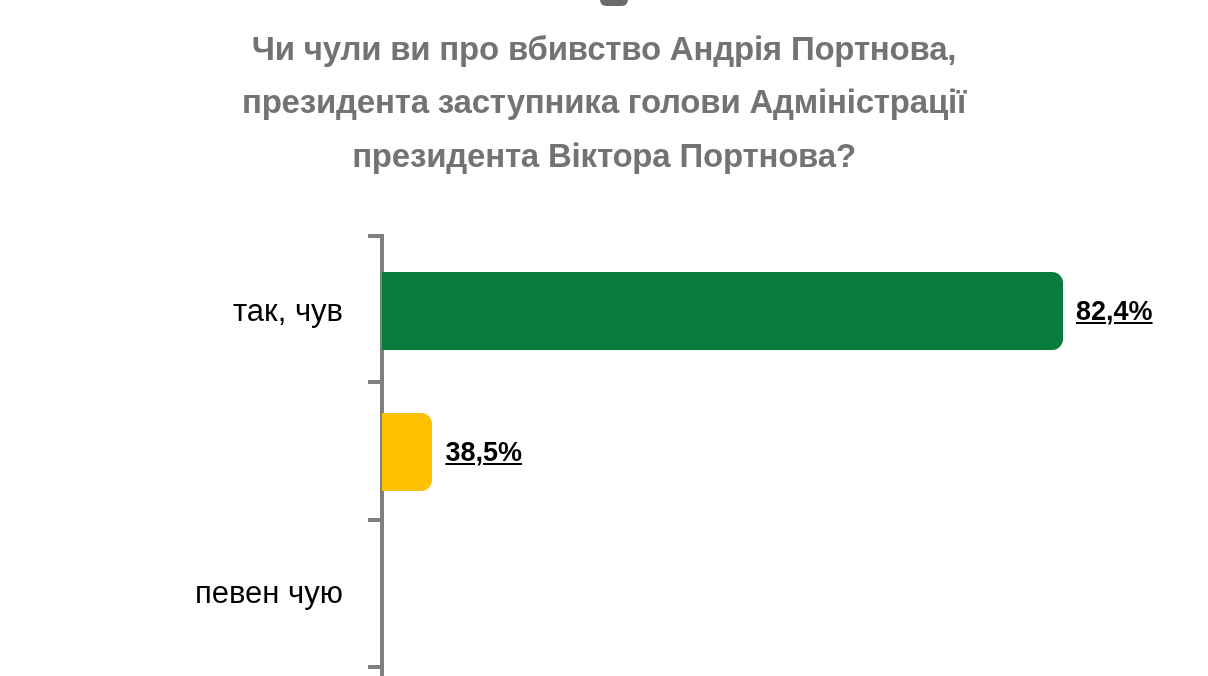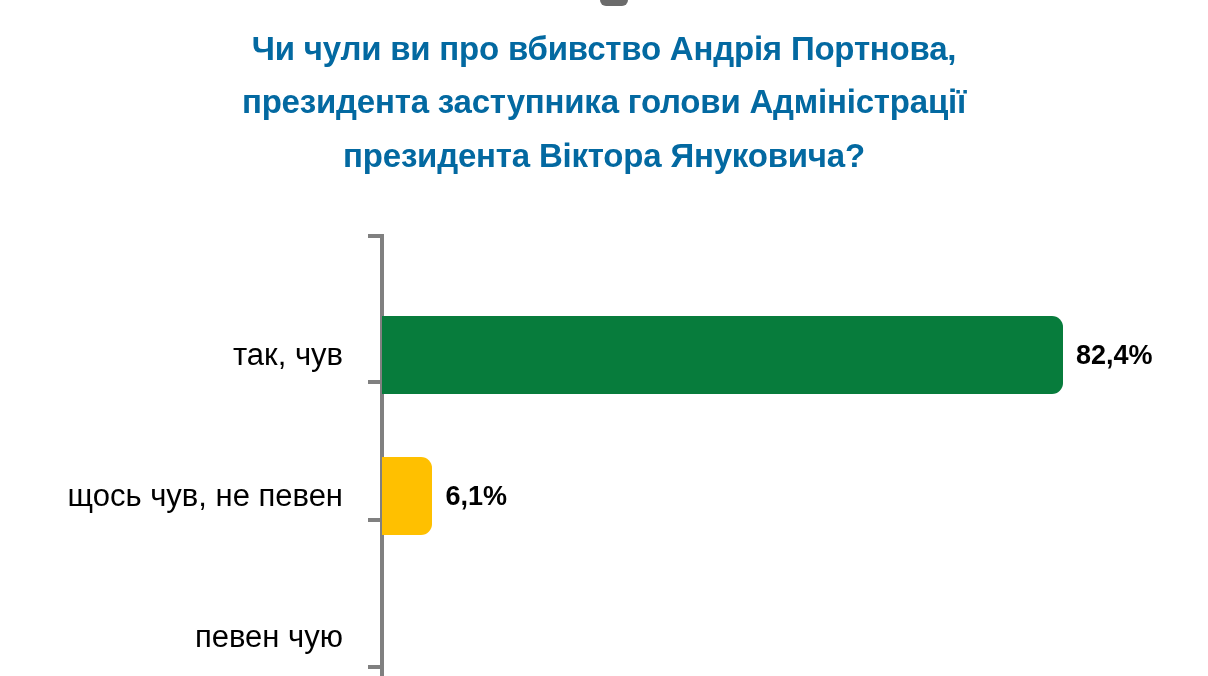--- a/index.html
+++ b/index.html
@@ -31,21 +31,21 @@
   #chart-title {
     position: absolute;
     left: 60px;
     top: 22px;
     width: 1088px;
     text-align: center;
     font-weight: bold;
     font-size: 33px;
     line-height: 1.62;
     letter-spacing: -0.2px;
-    color: #0369a1;
+    color: #737373;
   }
   #chart-title .tline { display: block; white-space: nowrap; }
 
   
   #plot-area {
     position: absolute;
     left: 0px;
     top: 210px;
     width: 1208px;
     height: 466px;
@@ -71,21 +71,20 @@
   #tick-1 { top: 170px; }
   #tick-2 { top: 308px; }
   #tick-3 { top: 455px; }
 
   
   .cat-row {
     position: absolute;
     left: 0px;
     width: 1208px;
     height: 78px;
-    margin-top: 44px;
   }
   #row-0 { top: 62px; }
   #row-1 { top: 203px; }
   #row-2 { top: 344px; }
 
   .cat-label {
     position: absolute;
     left: 0px;
     top: 0px;
     width: 343px;
@@ -113,54 +112,54 @@
     border-top-right-radius: 11px;
     border-bottom-right-radius: 11px;
   }
 
   .bar-value {
     margin-left: 13px;
     font-size: 27px;
     font-weight: bold;
     color: #000000;
     white-space: nowrap;
+    text-decoration: underline;
   }
 </style>
 </head>
 <body>
 
 <div id="top-nub"></div>
 
 <div id="chart-title">
   <span class="tline">Чи чули ви про вбивство Андрія Портнова,</span>
   <span class="tline">президента заступника голови Адміністрації</span>
-  <span class="tline">президента Віктора Януковича?</span>
+  <span class="tline">президента Віктора Портнова?</span>
 </div>
 
 <div id="plot-area">
 
   <div id="axis-spine"></div>
   <div class="axis-tick" id="tick-0"></div>
   <div class="axis-tick" id="tick-1"></div>
   <div class="axis-tick" id="tick-2"></div>
   <div class="axis-tick" id="tick-3"></div>
 
   <div class="cat-row" id="row-0">
     <div class="cat-label">так, чув</div>
     <div class="bar-wrap">
       <div class="bar" style="width: 681px; background: rgb(7, 124, 60);"></div>
       <div class="bar-value">82,4%</div>
     </div>
   </div>
 
   <div class="cat-row" id="row-1">
-    <div class="cat-label">щось чув, не певен</div>
     <div class="bar-wrap">
       <div class="bar" style="width: 50.4138px; background: rgb(255, 192, 0);"></div>
-      <div class="bar-value">6,1%</div>
+      <div class="bar-value">38,5%</div>
     </div>
   </div>
 
   <div class="cat-row" id="row-2">
     <div class="cat-label">певен чую</div>
   </div>
 
 </div>
 
 </body></html>

